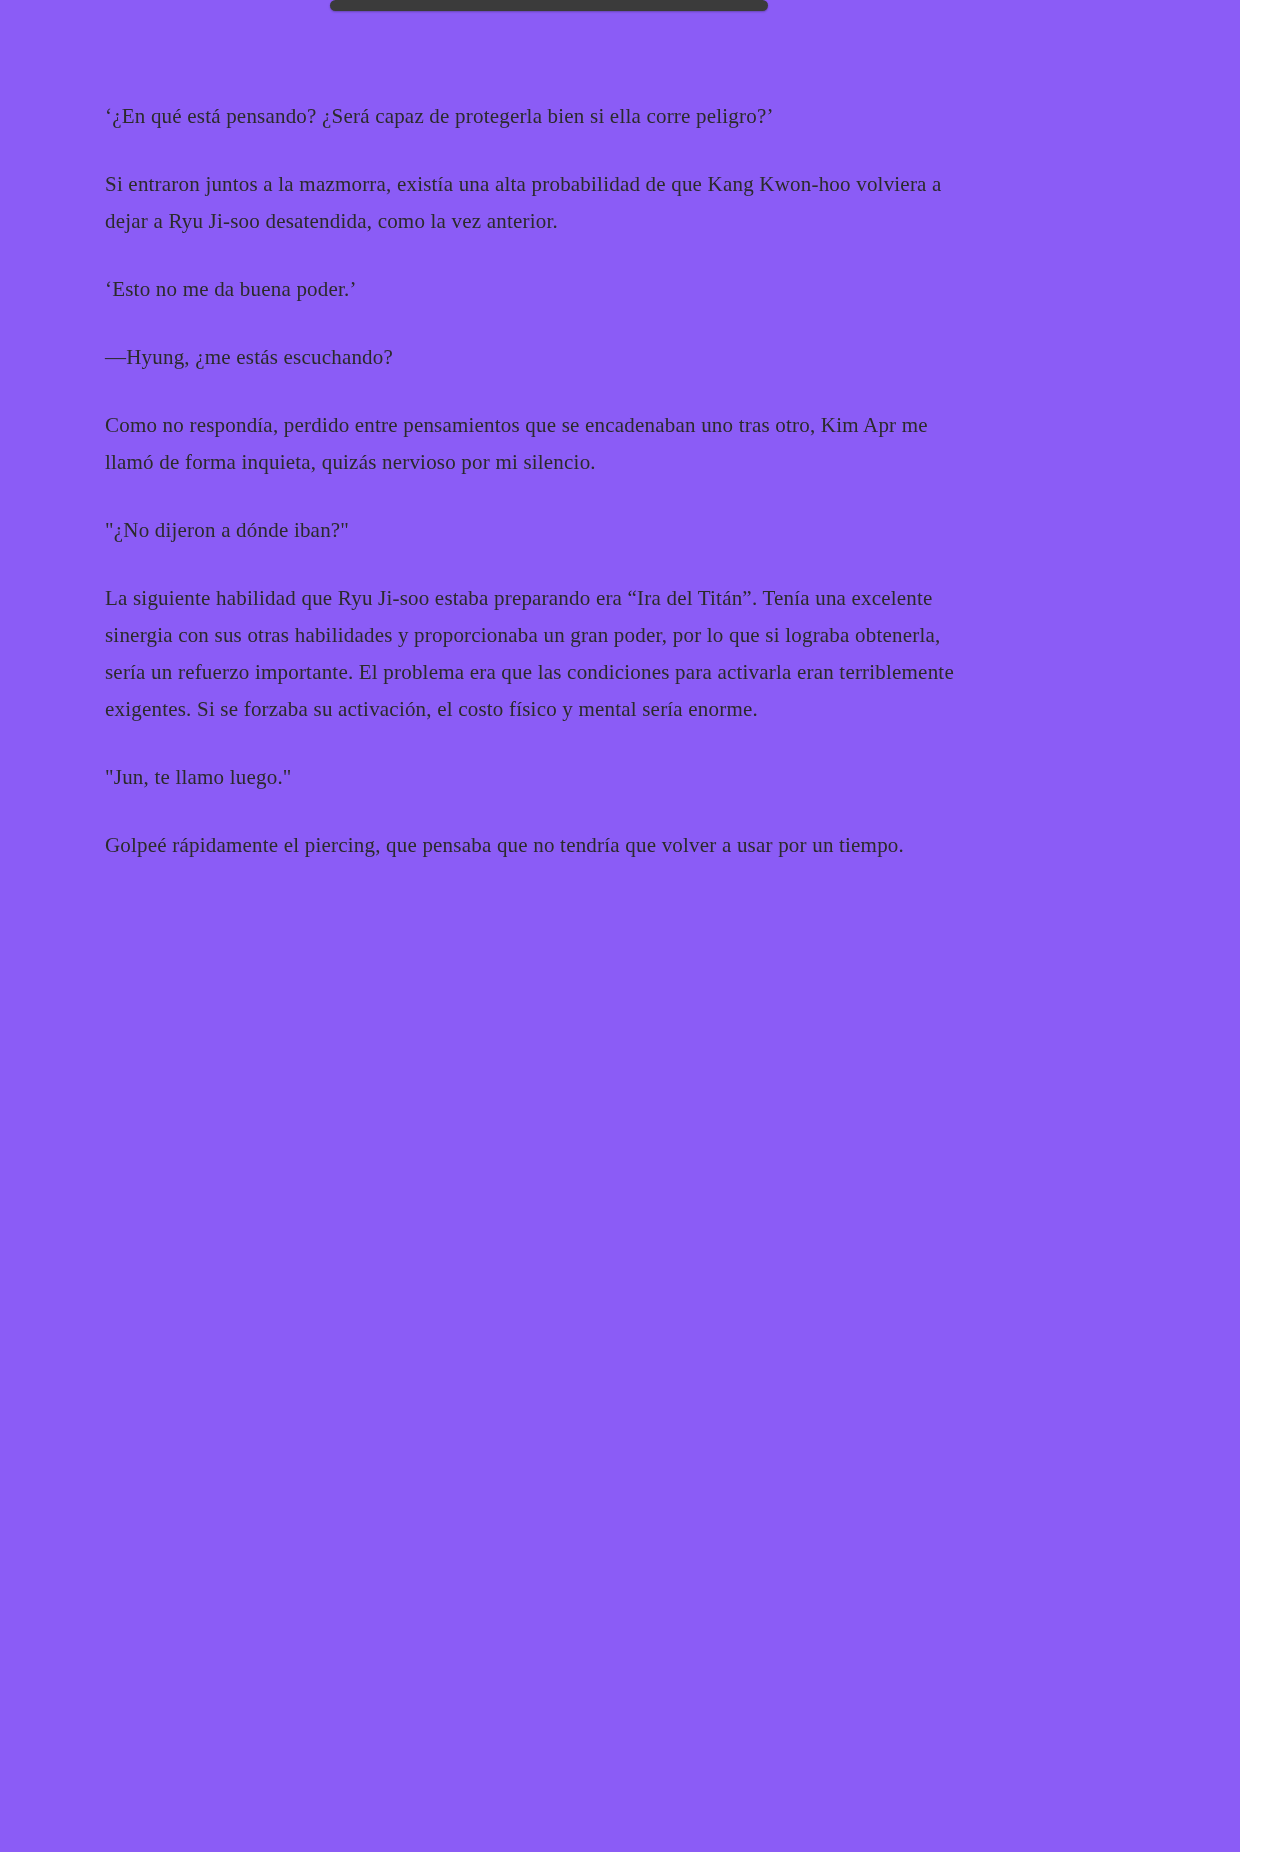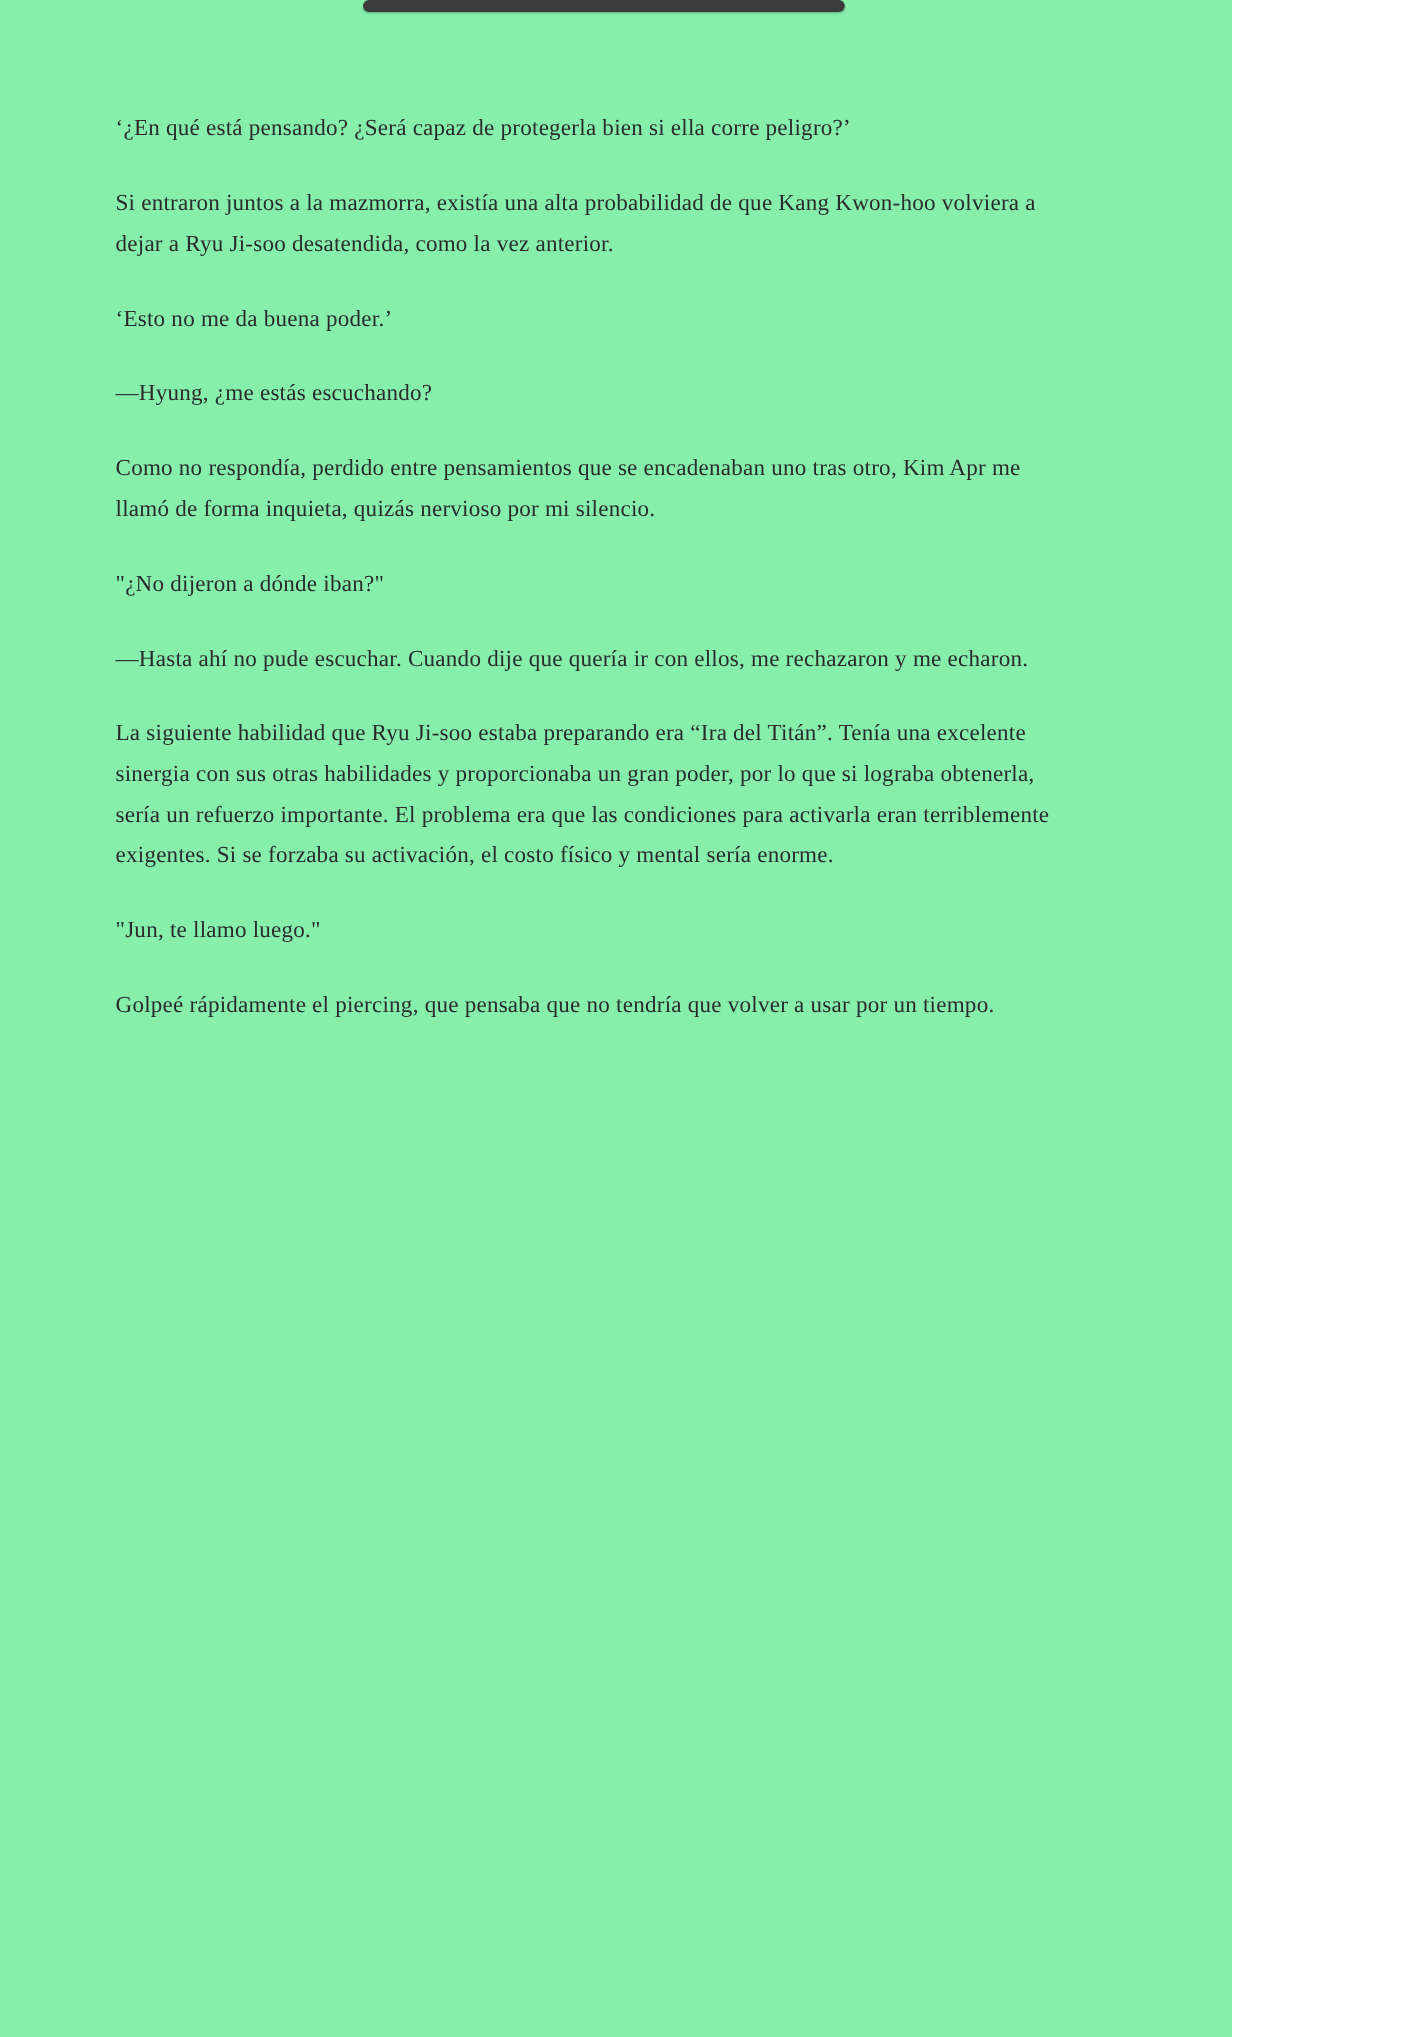--- a/index.html
+++ b/index.html
@@ -5,23 +5,23 @@
   html, body {
     margin: 0;
     padding: 0;
     background: #ffffff;
     width: 1280px;
     height: 1852px;
     overflow: hidden;
   }
   .page {
     position: relative;
-    width: 1120px;
+    width: 1240px;
     height: 1852px;
-    background: #86efac;
+    background: #8b5cf6;
   }
   .top-handle {
     position: absolute;
     top: 0;
     left: 330px;
     width: 438px;
     height: 11px;
     background: #3b3b3b;
     border-radius: 6px;
     box-shadow: 0 1px 2px rgba(0,0,0,0.25);
@@ -50,19 +50,18 @@
 
   <div class="top-handle"></div>
 
   <main class="reader-content">
     <p>‘¿En qué está pensando? ¿Será capaz de protegerla bien si ella corre peligro?’</p>
     <p>Si entraron juntos a la mazmorra, existía una alta probabilidad de que Kang Kwon-hoo volviera a dejar a Ryu Ji-soo desatendida, como la vez anterior.</p>
     <p>‘Esto no me da buena poder.’</p>
     <p>—Hyung, ¿me estás escuchando?</p>
     <p>Como no respondía, perdido entre pensamientos que se encadenaban uno tras otro, Kim Apr me llamó de forma inquieta, quizás nervioso por mi silencio.</p>
     <p>"¿No dijeron a dónde iban?"</p>
-    <p>—Hasta ahí no pude escuchar. Cuando dije que quería ir con ellos, me rechazaron y me echaron.</p>
     <p>La siguiente habilidad que Ryu Ji-soo estaba preparando era “Ira del Titán”. Tenía una excelente sinergia con sus otras habilidades y proporcionaba un gran poder, por lo que si lograba obtenerla, sería un refuerzo importante. El problema era que las condiciones para activarla eran terriblemente exigentes. Si se forzaba su activación, el costo físico y mental sería enorme.</p>
     <p>"Jun, te llamo luego."</p>
     <p>Golpeé rápidamente el piercing, que pensaba que no tendría que volver a usar por un tiempo.</p>
   </main>
 
 </div>
 
 </body></html>

